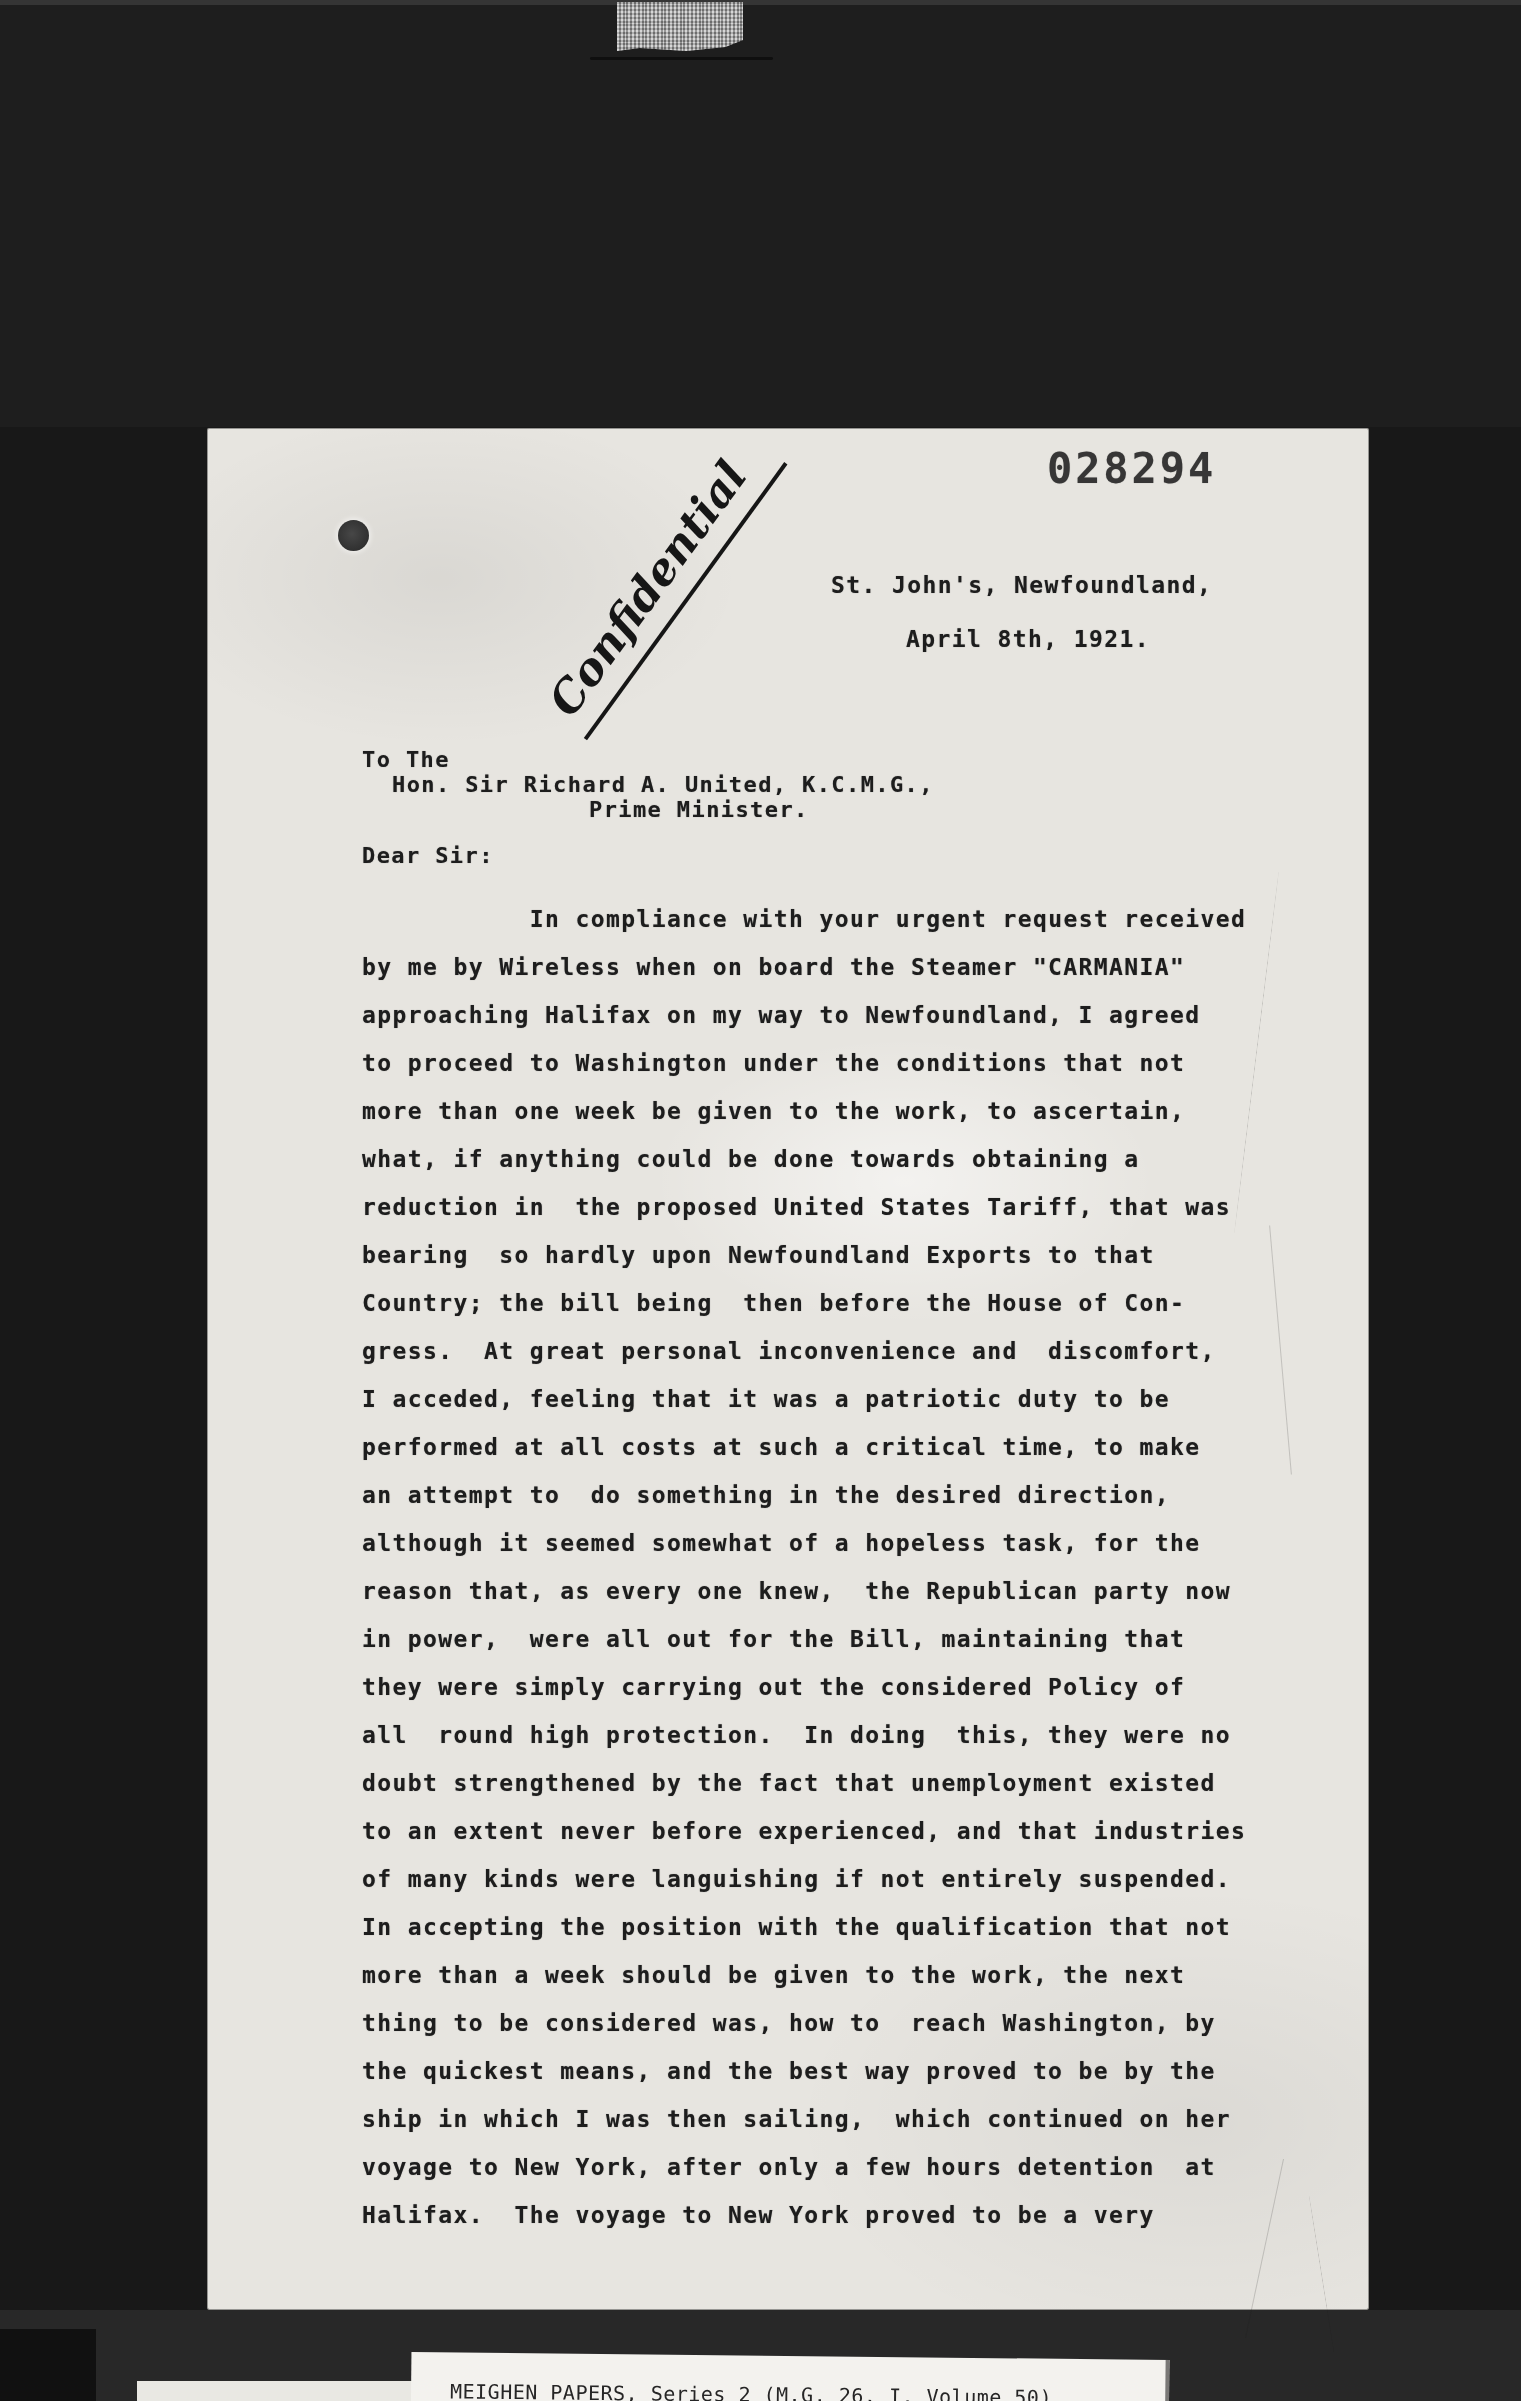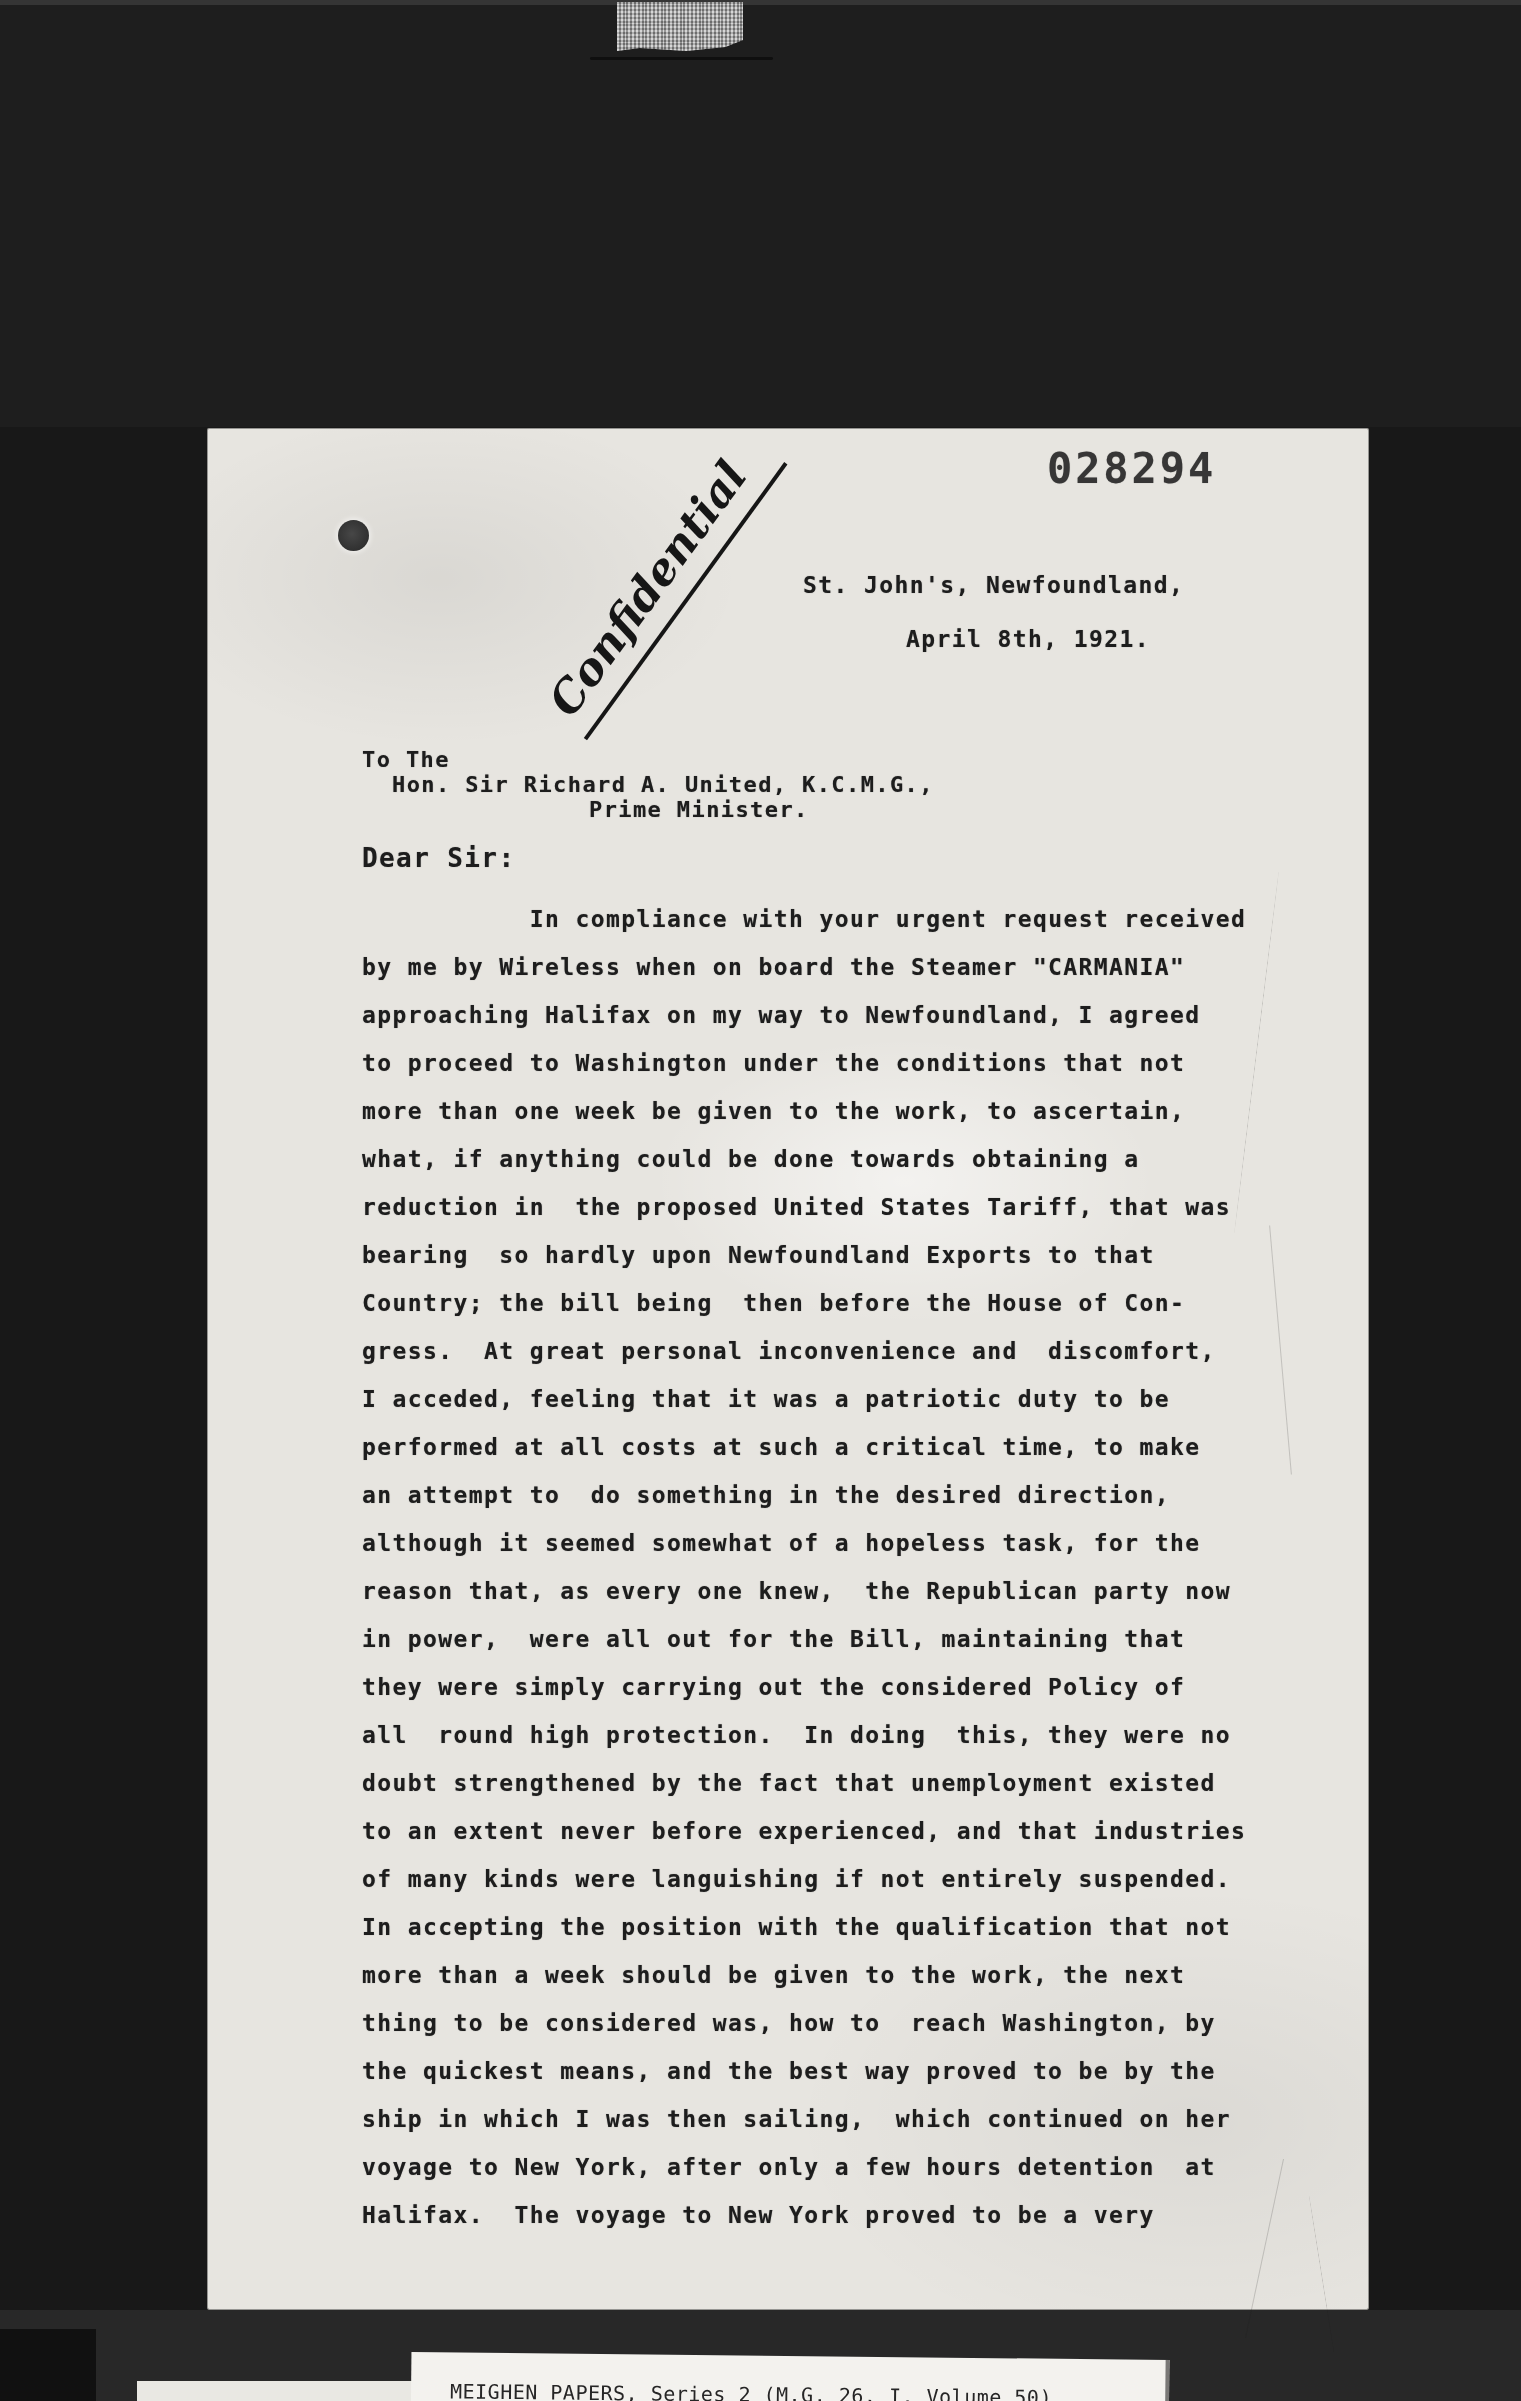--- a/index.html
+++ b/index.html
@@ -48,26 +48,26 @@
   }
   .confidential{
     position:absolute;left:279px;top:114px;width:317px;height:72px;
     transform:rotate(-54deg);
     border-bottom:4.3px solid #161616;
     text-align:center;padding-right:24px;
     font-family:"DejaVu Serif",serif;font-style:italic;font-weight:bold;
     font-size:44px;color:#161616;line-height:72px;
   }
   .typed{font-weight:bold;letter-spacing:1.4px;text-shadow:0 0 1px rgba(25,25,25,.45);}
-  .place-line{position:absolute;left:596px;top:144px;font-size:23px;}
+  .place-line{position:absolute;left:624px;top:144px;font-size:23px;}
   .date-line{position:absolute;left:699px;top:198px;font-size:23px;}
   .addr-1{position:absolute;left:155px;top:319px;font-size:22px;text-align:right;}
   .addr-2{position:absolute;left:185px;top:344px;font-size:22px;}
   .addr-3{position:absolute;left:335px;top:369px;font-size:22px;margin-left:47px;}
-  .salutation{position:absolute;left:155px;top:415px;font-size:26px;}
+  .salutation{position:absolute;left:155px;top:415px;font-size:22px;}
   .body-text{
     position:absolute;left:155px;top:467px;width:893px;
     font-size:23px;line-height:48px;white-space:pre-wrap;
   }
   .crease{position:absolute;background:transparent;border-left:1.4px solid rgba(30,30,30,.18);}
   .crease.c1{left:1049px;top:442px;height:365px;transform:rotate(7deg);border-radius:50%;}
   .crease.c2{left:1073px;top:797px;height:250px;transform:rotate(-5deg);}
   .crease.c3{left:1057px;top:1729px;height:183px;transform:rotate(12deg);}
   .crease.c4{left:1114px;top:1767px;height:158px;transform:rotate(-9deg);border-radius:40%;}
   

